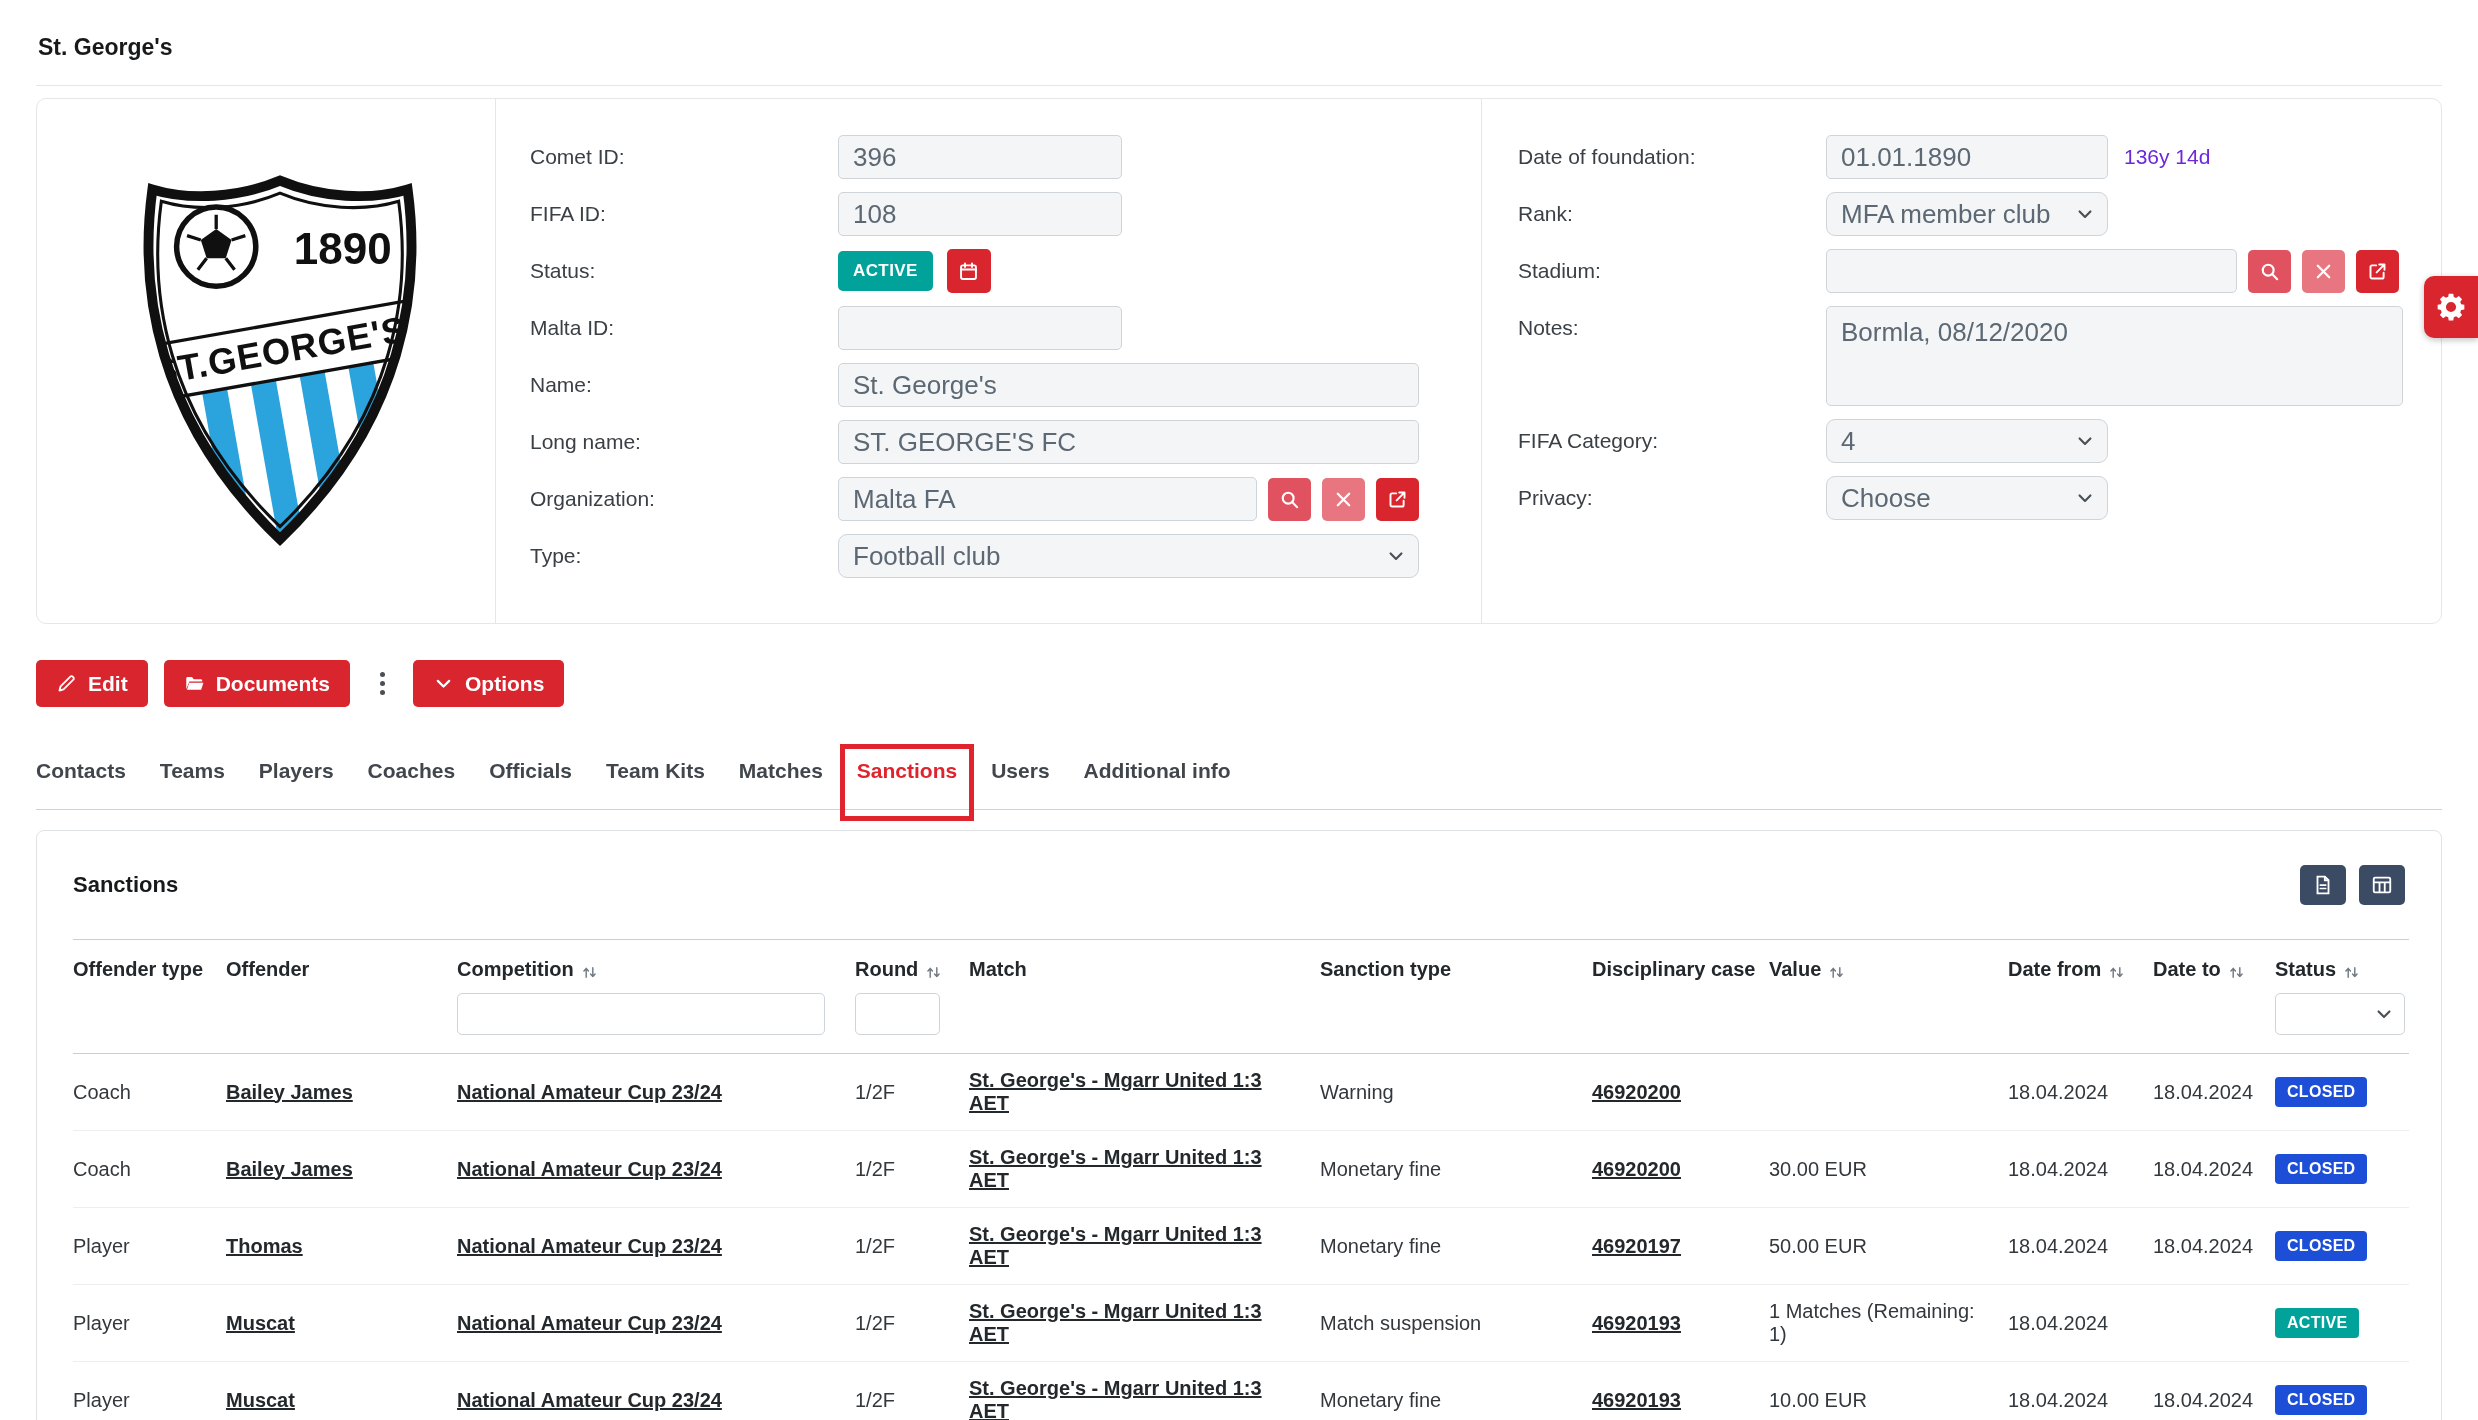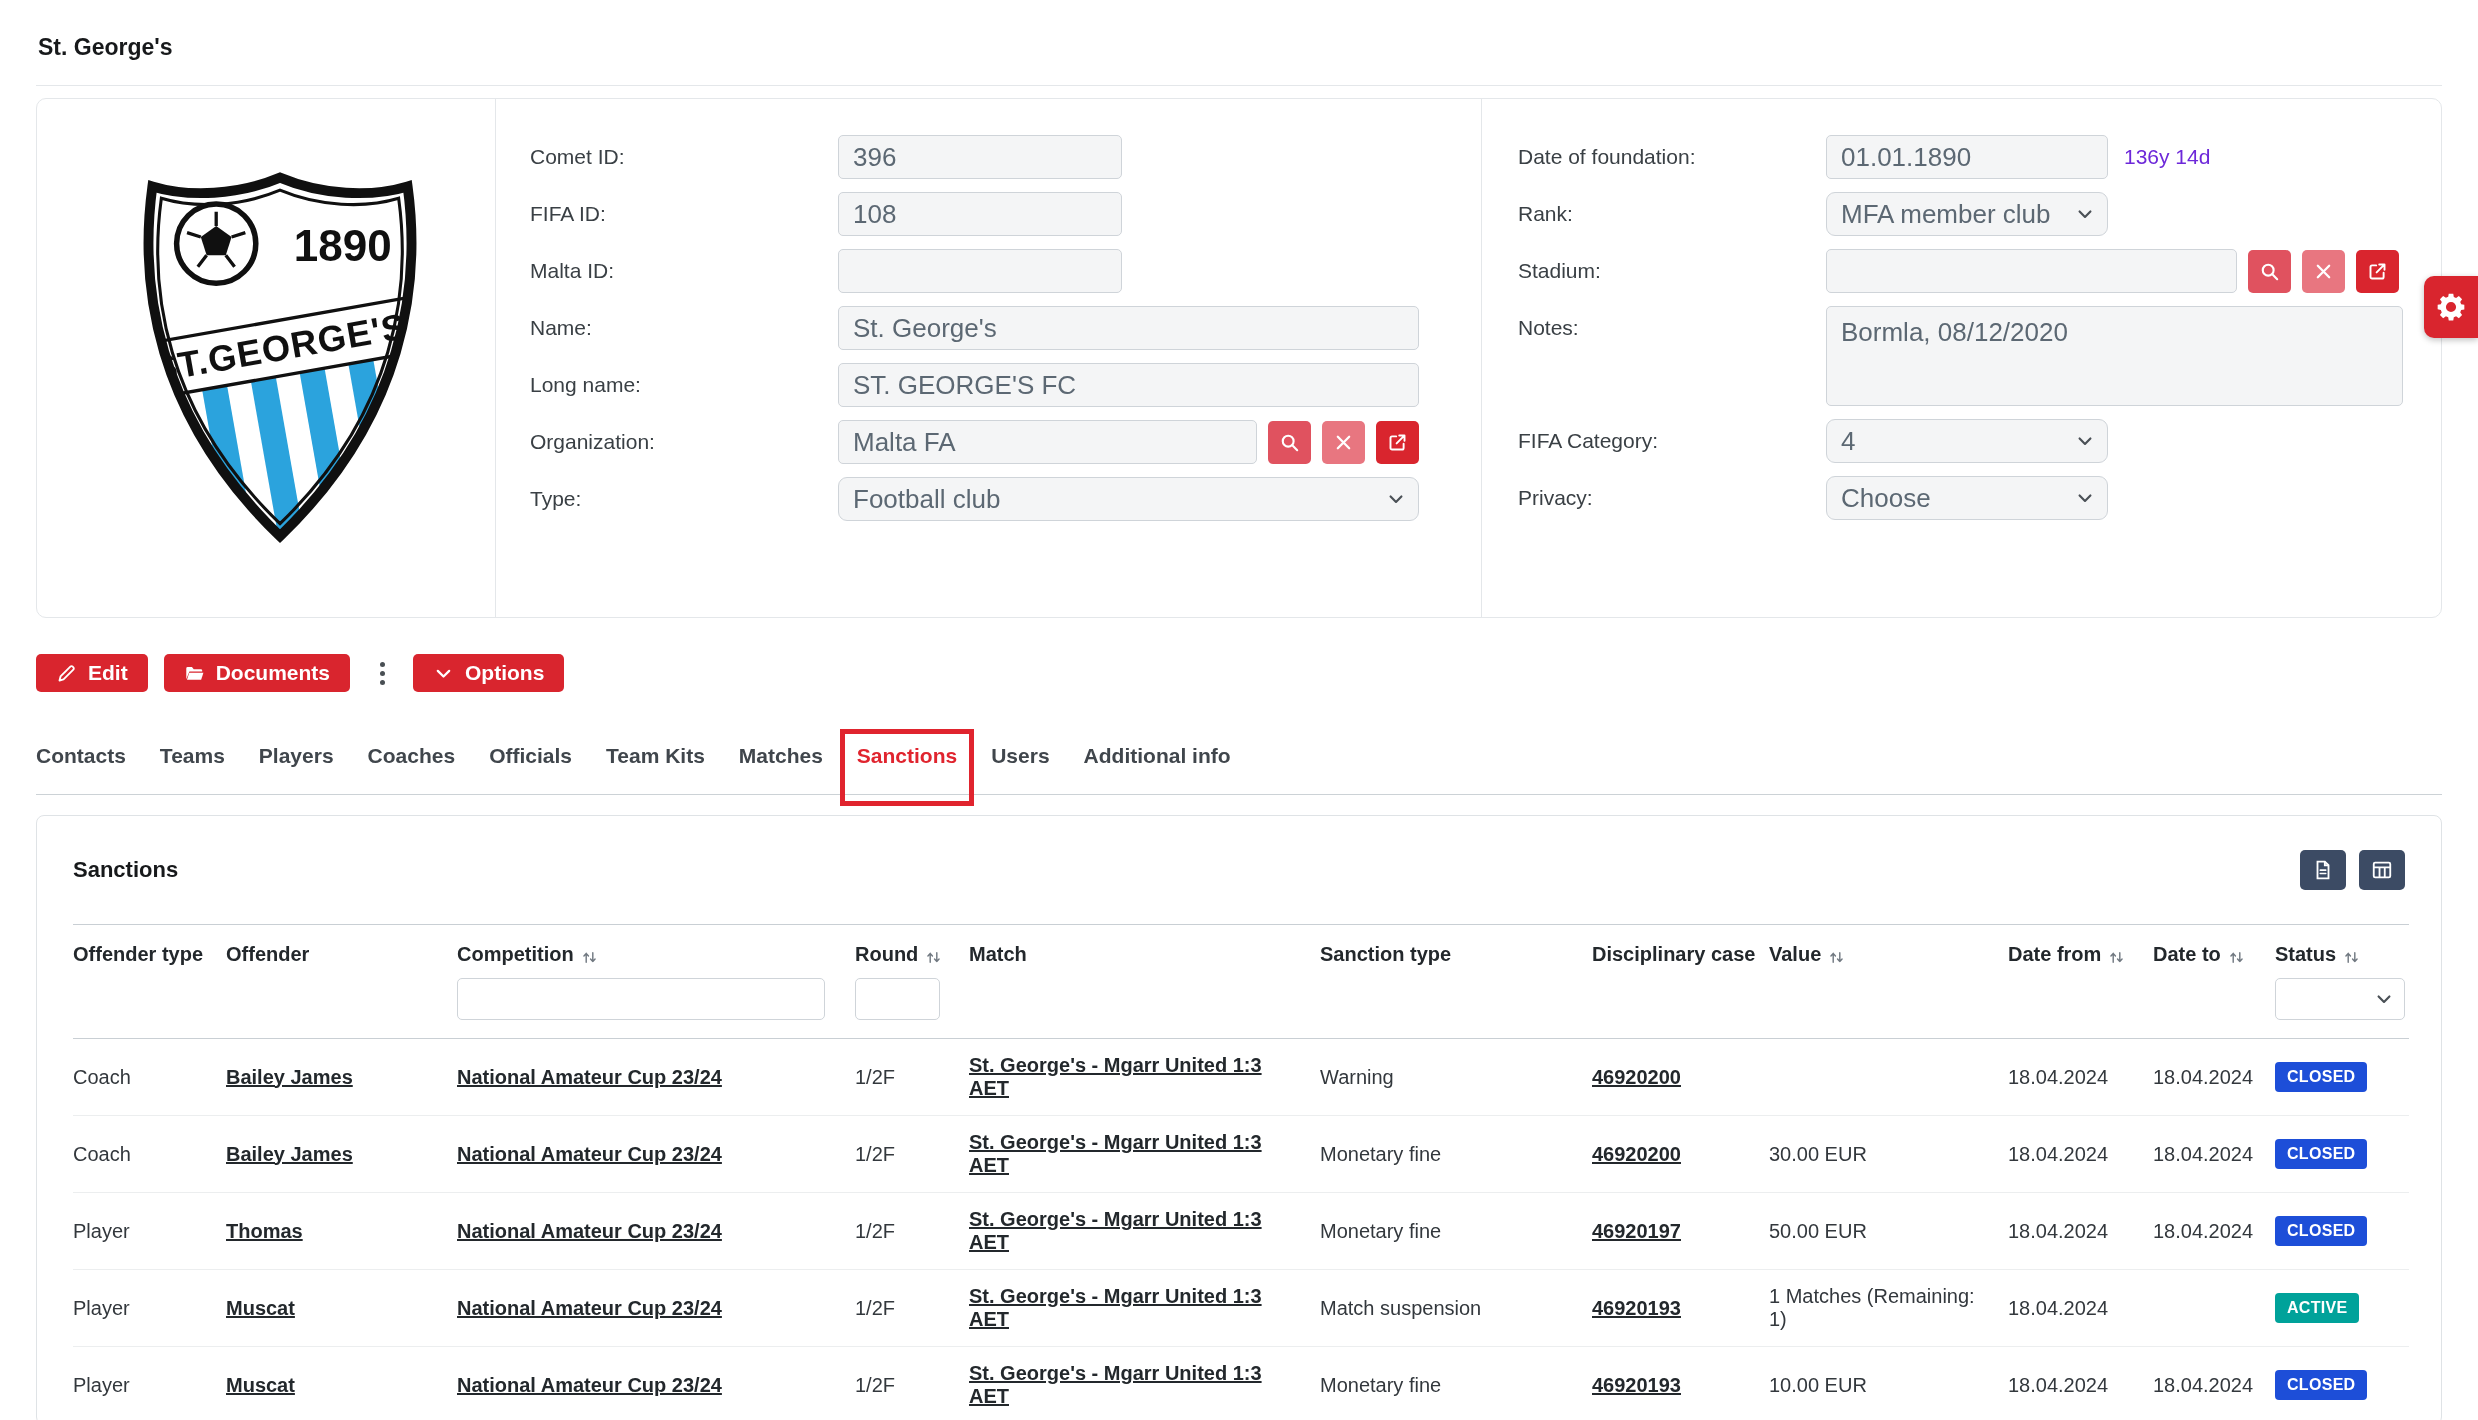--- a/index.html
+++ b/index.html
@@ -53,21 +53,21 @@
     display:inline-flex; align-items:center; justify-content:center; color:#fff; cursor:pointer; padding:0;
   }
   .btn-cal { background:#d9252e; width:44px; height:44px; margin-left:14px; }
   .btn-search { background:#e0525f; } .btn-clear { background:#e87680; } .btn-open { background:#d9252e; }
   .icon-btn svg { width:21px; height:21px; }
   .age-text { margin-left:16px; font-size:21px; color:#6d28d9; }
 
   
   .actions-row { margin-top:36px; display:flex; align-items:center; }
   .btn-red {
-    height:38px; background:#d9252e; border:none; border-radius:5px; color:#fff;
+    height:47px; background:#d9252e; border:none; border-radius:5px; color:#fff;
     font-size:21px; font-weight:600; display:inline-flex; align-items:center; gap:11px;
     padding:0 20px; margin-right:16px; cursor:pointer;
     font-family:"Liberation Sans","DejaVu Sans",sans-serif;
   }
   .btn-red svg { width:21px; height:21px; }
   .kebab { display:flex; flex-direction:column; gap:4px; padding:0 14px; margin-right:14px; cursor:pointer; }
   .kebab .dot { width:5px; height:5px; border-radius:50%; background:#494f54; }
 
   
   .tabs { display:flex; gap:34px; margin-top:52px; border-bottom:1px solid #ccd2d6; }
@@ -230,20 +230,31 @@
             <input class="input w-sm" value="396" style="">
           </div>
       </div>
       <div class="form-row">
         <div class="f-label">FIFA ID:</div>
         <div class="f-control">
             <input class="input w-sm" value="108" style="">
           </div>
       </div>
       <div class="form-row">
+        <div class="f-label">Status:</div>
+        <div class="f-control">
+          <span class="badge-form">ACTIVE</span>
+          <button class="icon-btn btn-cal">
+              <svg>
+                <use href="#i-cal"></use>
+              </svg>
+            </button>
+        </div>
+      </div>
+      <div class="form-row">
         <div class="f-label">Malta ID:</div>
         <div class="f-control">
             <input class="input w-sm" value="" style="">
           </div>
       </div>
       <div class="form-row">
         <div class="f-label">Name:</div>
         <div class="f-control">
             <input class="input w-lg" value="St. George's" style="">
           </div>

